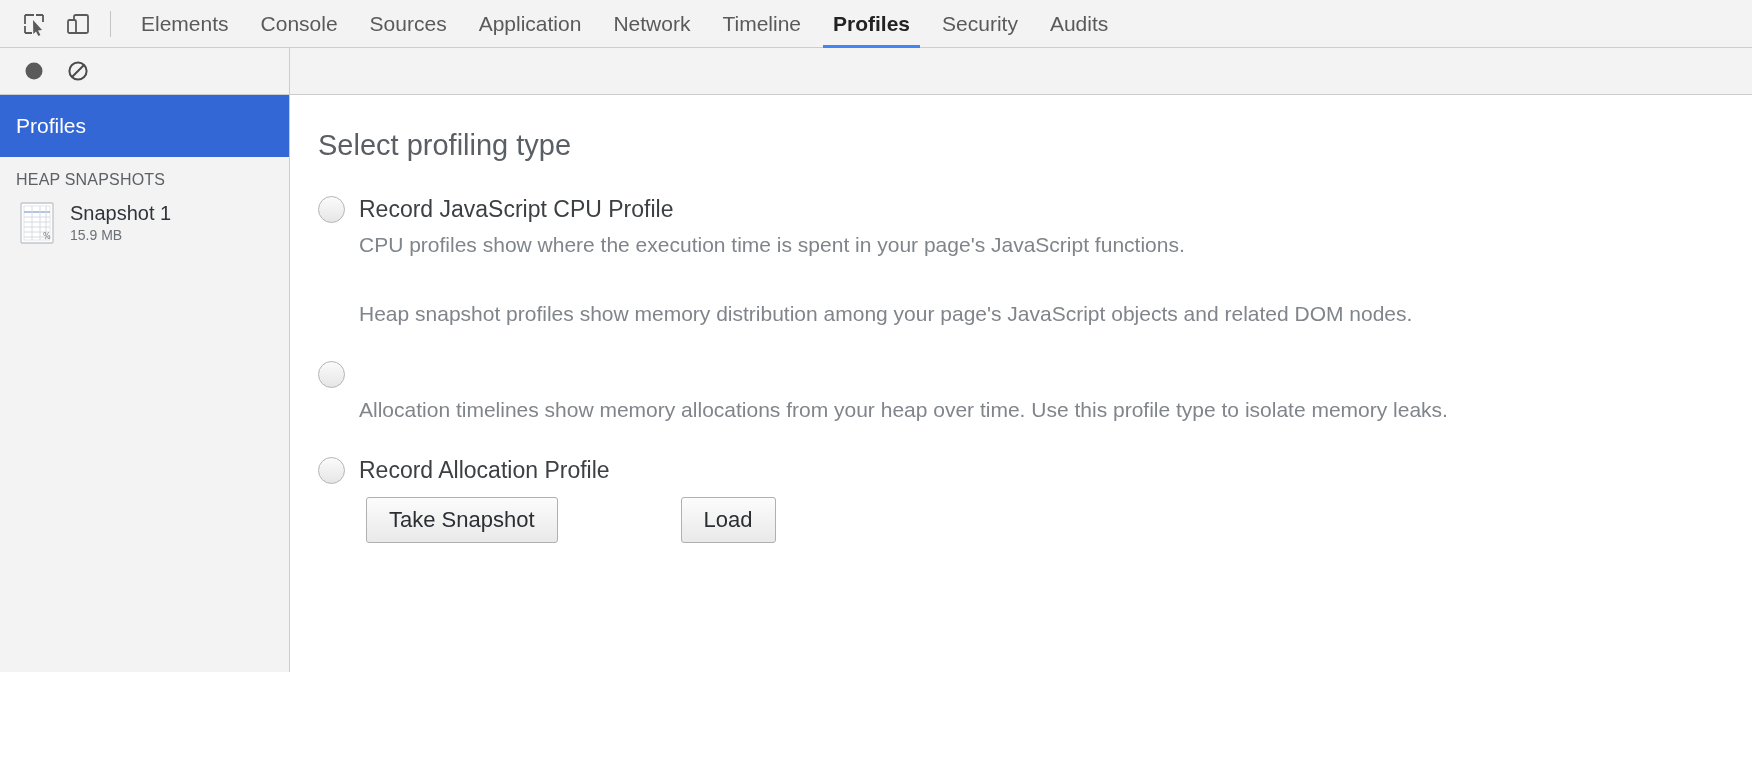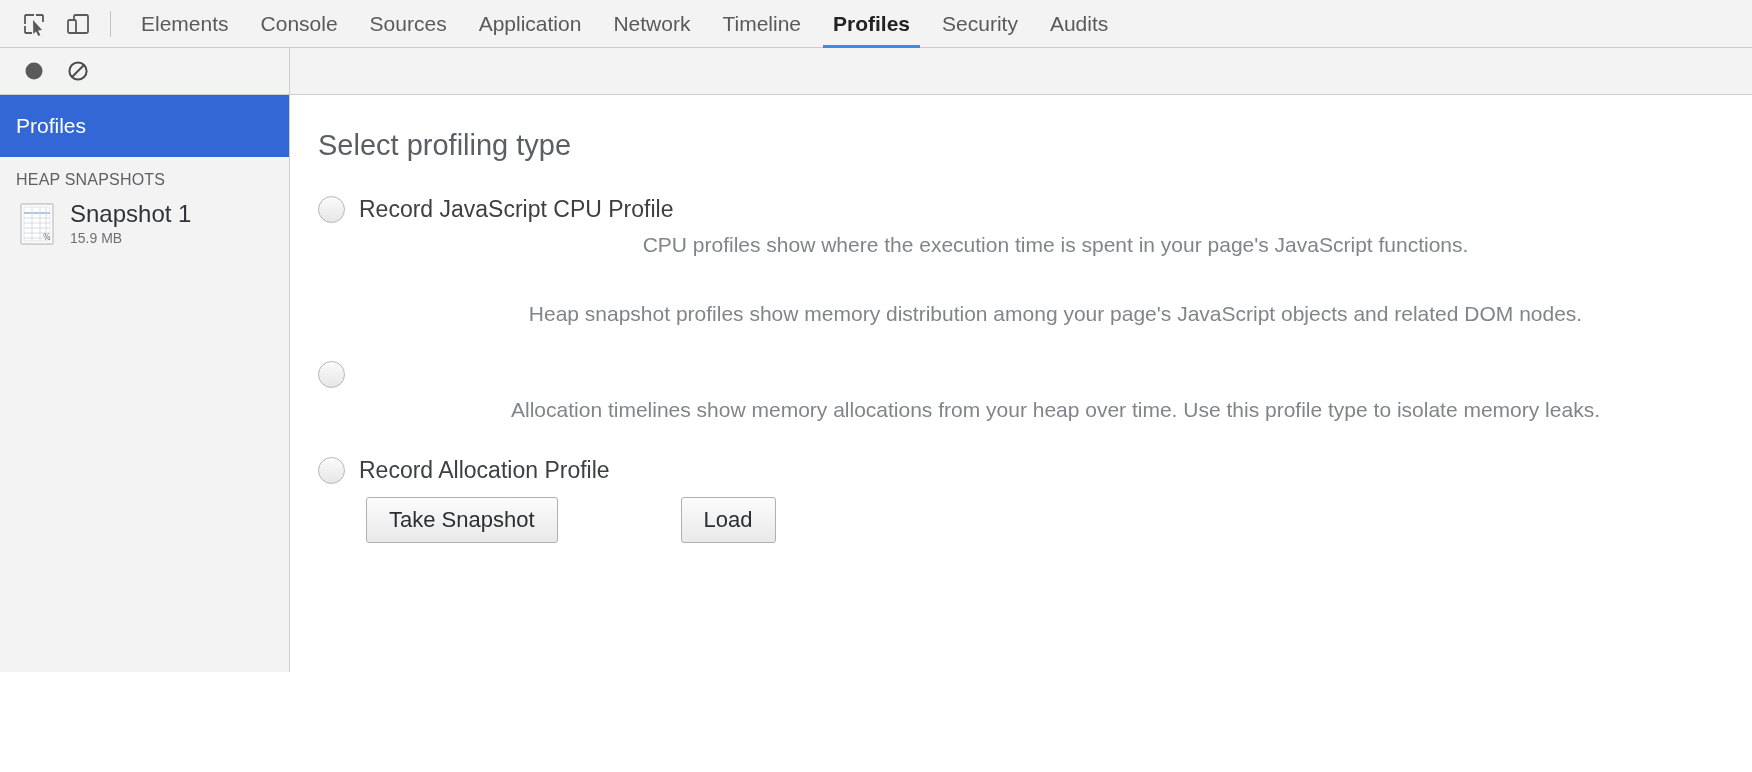--- a/index.html
+++ b/index.html
@@ -97,21 +97,21 @@
     display: flex; align-items: center;
     padding: 6px 0 6px 18px;
     cursor: default;
   }
   .snap-icon {
     width: 38px; height: 44px;
     margin-right: 14px;
     flex: 0 0 auto;
   }
   .snap-text { display: flex; flex-direction: column; line-height: 1.12; }
-  .snap-title { font-size: 24px; color: #30343a; }
+  .snap-title { font-size: 20px; color: #30343a; }
   .snap-sub { font-size: 14px; color: #6b7076; margin-top: 3px; }
 
   
   .main {
     flex: 1;
     background: #fff;
     padding: 34px 0 0 28px;
     overflow: hidden;
   }
   .page-title {
@@ -145,21 +145,20 @@
   .opt-label {
     font-size: 23px;
     color: #3c4043;
     cursor: default;
   }
   .opt-desc {
     font-size: 21px;
     color: #80858b;
     margin: 10px 0 26px 41px;
     cursor: default;
-    text-align: center;
   }
   .buttons { display: flex; align-items: flex-start; margin-top: 4px; padding-left: 48px; }
   .btn {
     font-family: "Liberation Sans", sans-serif;
     font-size: 22px;
     color: #2b2f33;
     background: linear-gradient(#fcfcfc, #e9e9e9);
     border: 1px solid #b0b0b0;
     border-radius: 3px;
     padding: 9px 22px;

